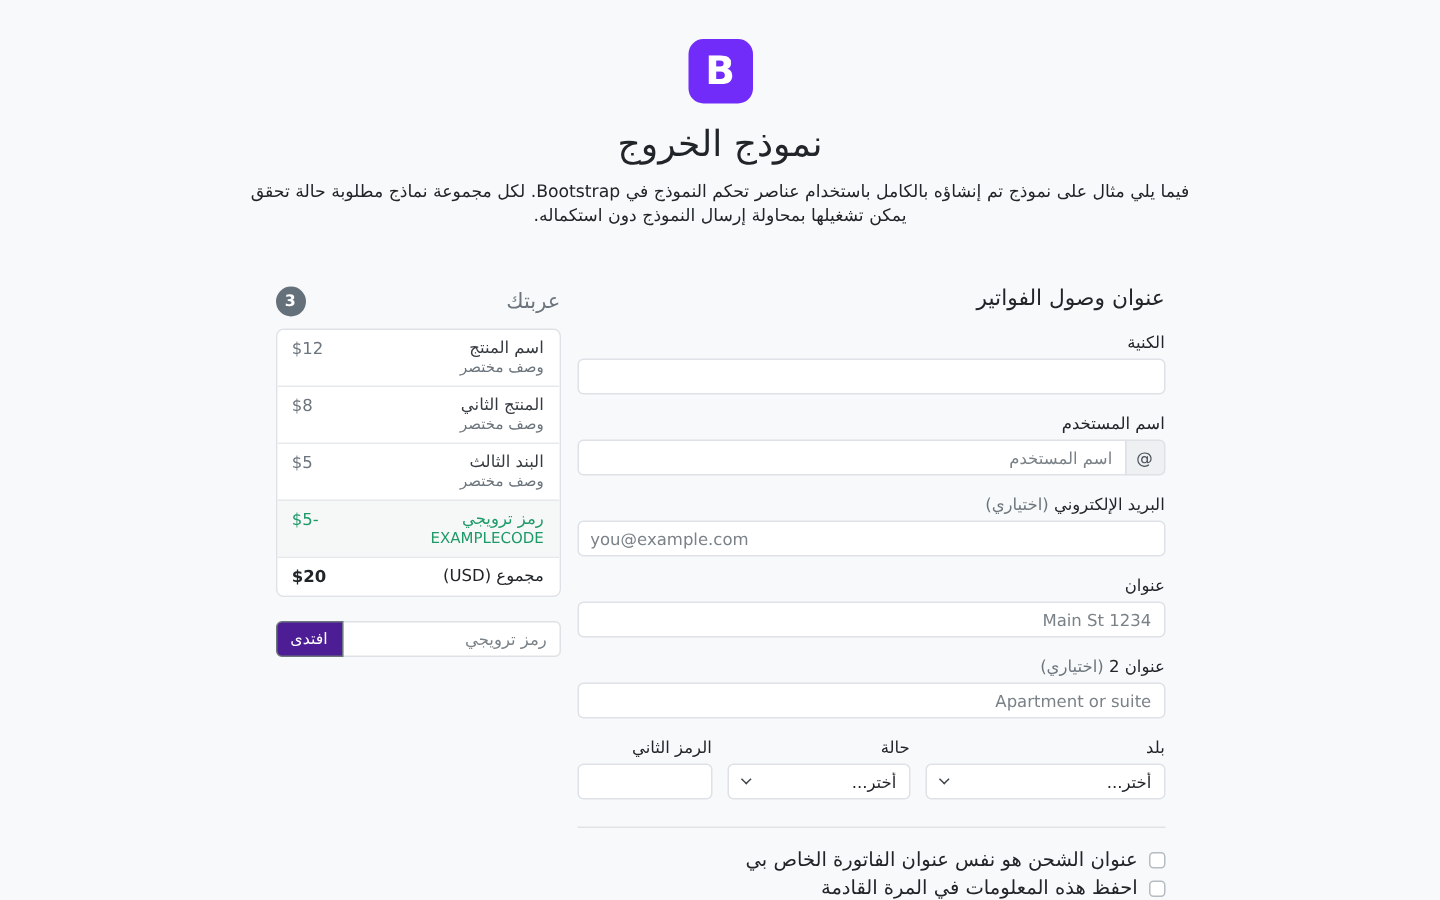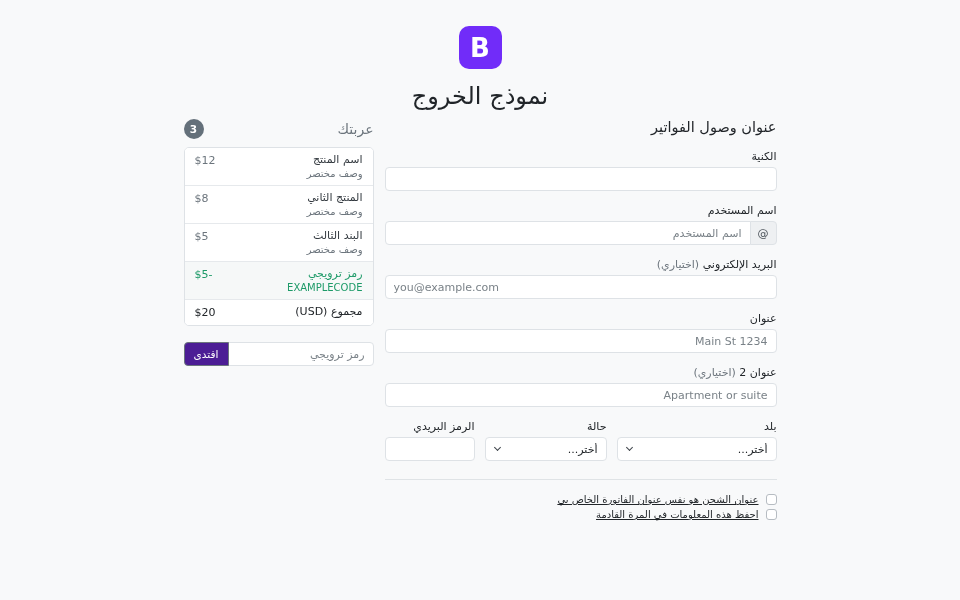--- a/index.html
+++ b/index.html
@@ -78,21 +78,21 @@
 
   hr.divider { border:0; border-top:1px solid #dfe3e6; margin:18px 0 14px; }
 
   
   .form-check { display:flex; align-items:center; gap:7px; margin-bottom:4px; }
   .form-check input[type=checkbox] {
     appearance:none; -webkit-appearance:none; margin:0;
     width:11px; height:11px; background:#fff;
     border:1px solid #b6bcc2; border-radius:3px; cursor:pointer;
   }
-  .form-check label { margin:0; font-size:10px;text-decoration:underline; }
+  .form-check label { margin:0; font-size:13px; }
 
   
   .cart-head {
     display:flex; justify-content:space-between; align-items:center;
     margin:0 0 8px; font-size:14px; font-weight:500; color:#6c757d;
   }
   .badge-pill {
     background:#64707a; color:#fff; font-size:10.5px; font-weight:bold;
     width:20px; height:20px; border-radius:50%;
     display:flex; align-items:center; justify-content:center;
@@ -107,41 +107,42 @@
     padding:5px 10px 6px; background:#fff;
   }
   ul.cart-list li + li { border-top:1px solid #e6e9ec; }
   .item-name { font-size:11px; color:#343a40; }
   .item-desc { font-size:10px; color:#6c757d; margin-top:2px; }
   .item-price { font-size:11px; color:#6c757d; padding-top:1px; }
   li.promo { background:#f6f8f8 !important; }
   li.promo .item-name, li.promo .item-desc, li.promo .item-price { color:#1d9a68; }
   li.total { align-items:center; padding:7px 10px; }
   li.total .item-name { color:#212529;text-align:right; }
-  li.total .item-price { color:#212529; font-weight:normal; }
+  li.total .item-price { color:#212529; font-weight:bold; }
 
   .promo-group { display:flex; }
   .promo-group .form-control { flex:1; border-radius:0 4px 4px 0; }
   .promo-group .redeem-btn {
     width:45px; flex:0 0 45px; height:24px;
     background:#4c1d95; border:1px solid #6c757d; color:#fff;
     border-radius:4px 0 0 4px; font-family:inherit; font-size:10.5px;
     cursor:pointer; margin-right:-1px;
   }
 </style>
 </head>
 <body>
 
 <div class="page">
 
   <div class="header">
     <div class="logo">
       <span>B</span>
     </div>
     <h2 class="page-title">نموذج الخروج</h2>
+    <p class="lead">فيما يلي مثال على نموذج تم إنشاؤه بالكامل باستخدام عناصر تحكم النموذج في Bootstrap. لكل مجموعة نماذج مطلوبة حالة تحقق يمكن تشغيلها بمحاولة إرسال النموذج دون استكماله.</p>
   </div>
 
   <div class="row">
 
     <div class="col-form">
       <h4 class="section-title">عنوان وصول الفواتير</h4>
 
       <div class="grid-2 mb">
         <div>
           <label>الكنية</label>
@@ -185,21 +186,21 @@
         <div class="col-state">
           <label>حالة</label>
           <div class="select-wrap">
             <select class="form-control">
               <option>أختر...</option>
             </select>
             <span class="chev"></span>
           </div>
         </div>
         <div class="col-zip">
-          <label>الرمز البريدي</label>
+          <label>الرمز الثاني</label>
           <input type="text" class="form-control" style="">
         </div>
       </div>
 
       <hr class="divider">
 
       <div class="form-check">
         <input type="checkbox" id="same-address" style="">
         <label for="same-address">عنوان الشحن هو نفس عنوان الفاتورة الخاص بي</label>
       </div>

